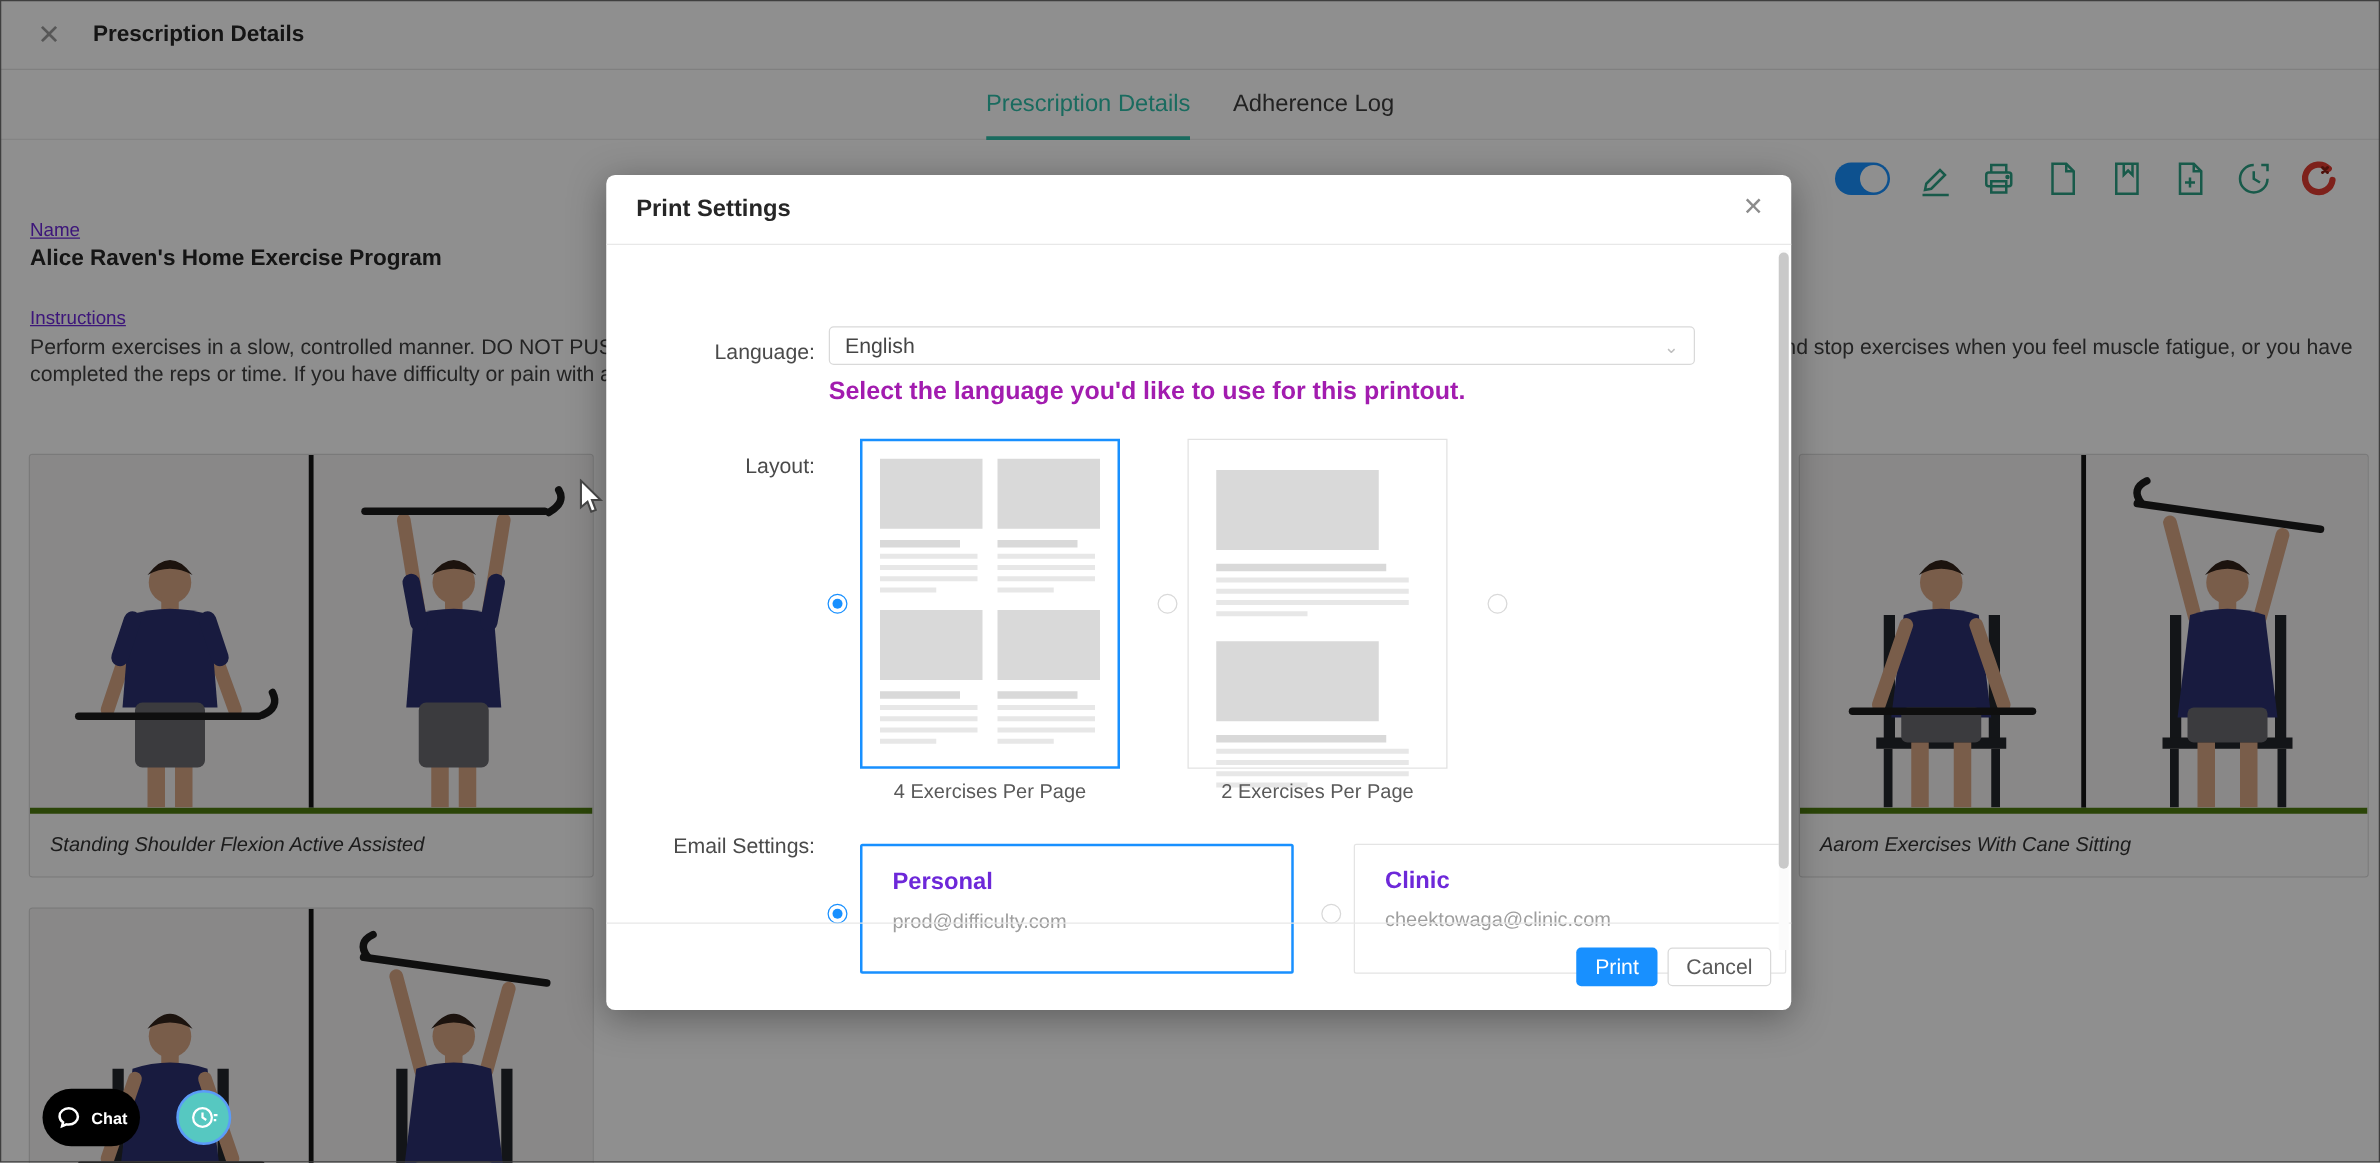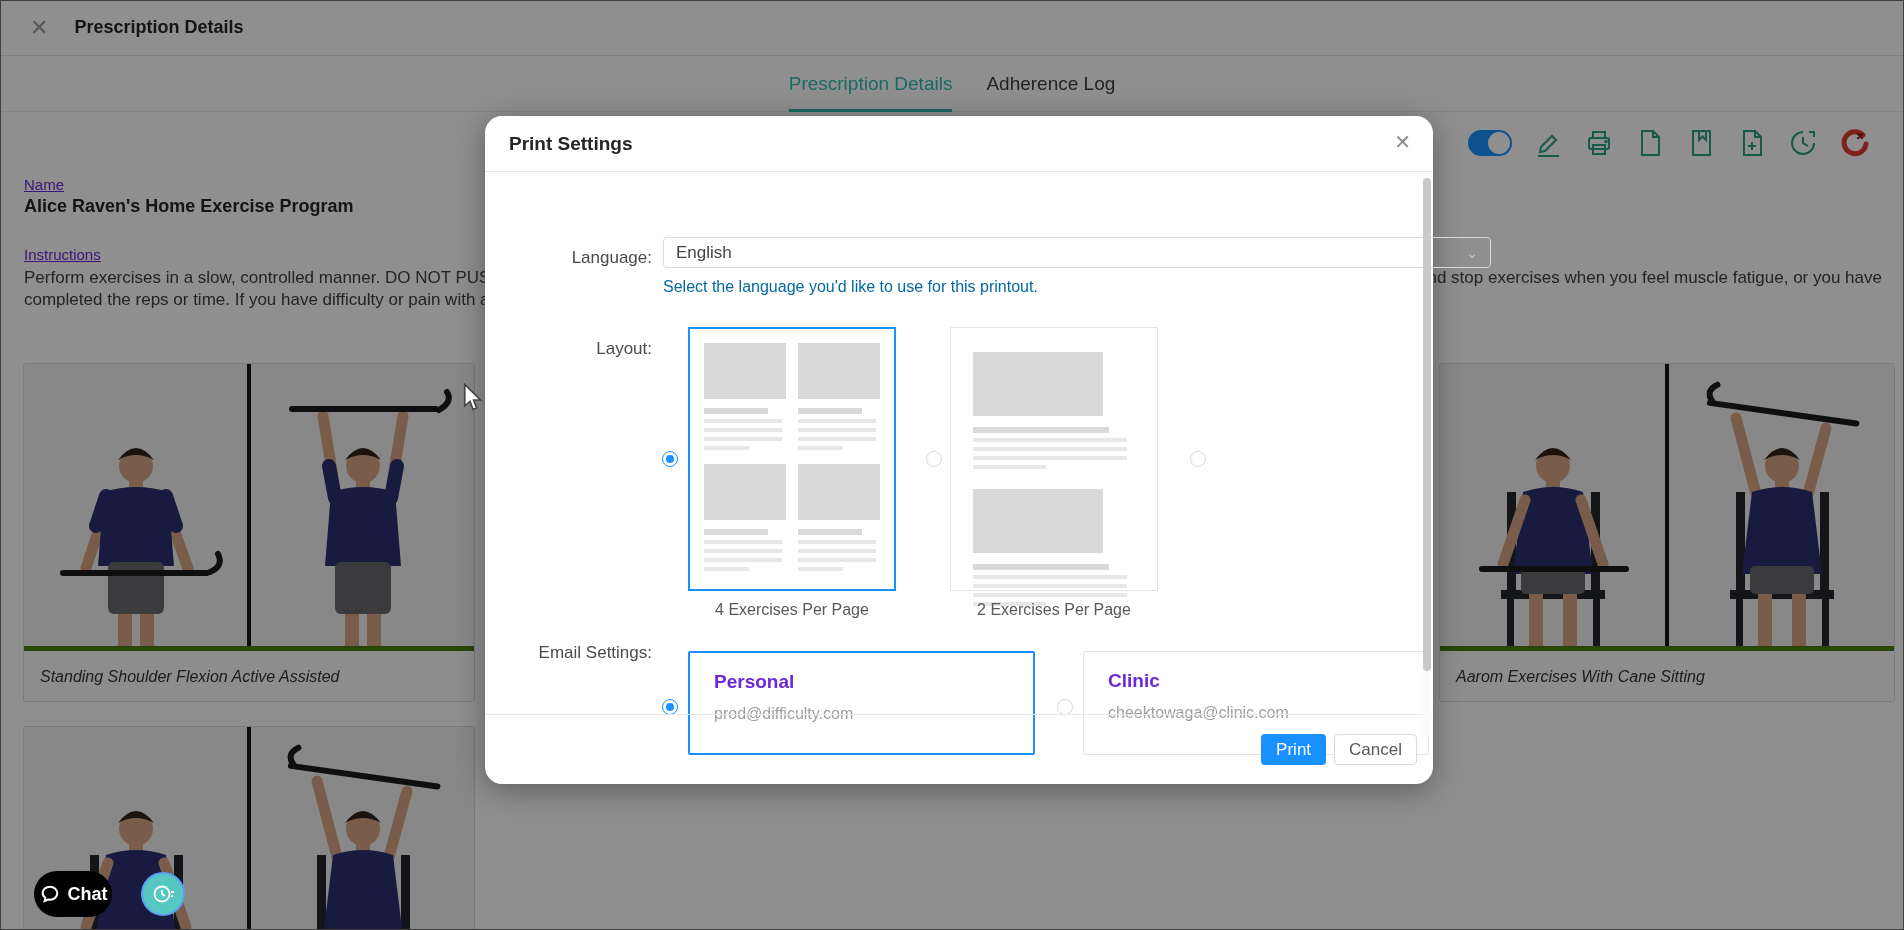--- a/index.html
+++ b/index.html
@@ -39,34 +39,34 @@
   .photo { flex:1; background:#f4f2f3; display:flex; align-items:flex-end; justify-content:center; overflow:hidden; }
   .photo svg { display:block; }
   .photo-divider { width:4px; background:#141414; }
   .card-caption { height:56px; border-top:5px solid #4d7c0f; background:#fcfcfc; display:flex;
     align-items:center; padding:0 16px; font-size:16px; color:#333;font-style:italic; }
 
   
   .overlay { position:absolute; inset:0; background:rgba(0,0,0,0.44); z-index:10; }
 
   
-  .modal { position:absolute; left:485px; top:116px; width:948px; height:668px; background:#fff;
-    border-radius:17px; box-shadow:0 6px 30px rgba(0,0,0,0.35); z-index:20; }
+  .modal { position:absolute; left:485px; top:140px; width:948px; height:668px; background:#fff;
+    border-radius:7px; box-shadow:0 6px 30px rgba(0,0,0,0.35); z-index:20; }
   .modal-header { position:absolute; top:0; left:0; right:0; height:56px; border-bottom:1px solid #e8e8e8;
     display:flex; align-items:center; padding:0 24px; }
   .modal-title { font-size:19px; font-weight:600; color:#262626; }
   .modal-close { position:absolute; right:22px; top:16px; font-size:20px; color:#8c8c8c; cursor:pointer; line-height:1; }
   .modal-body { position:absolute; top:57px; left:45px; right:40px; bottom:53px;margin-top:42px; }
 
   .field-label { position:absolute; left:0; width:122px; text-align:right; font-size:17px; color:#4a4a4a; }
   .lang-label { top:27px; height:31px; line-height:31px; }
-  .select { position:absolute; left:133px; top:22px; width:828px; height:31px; border:1px solid #d9d9d9;
+  .select { position:absolute; left:133px; top:22px; width:693px; height:31px; border:1px solid #d9d9d9;
     border-radius:4px; display:flex; align-items:center; padding:0 12px; font-size:17px; color:#454545; cursor:pointer; }
   .select .chev { margin-left:auto; color:#bfbfbf; font-size:14px; }
-  .lang-help { position:absolute; left:133px; top:63px; font-size:16px; color:#0369a1; }
+  .lang-help { position:absolute; left:133px; top:63px; font-size:20px; color:#a21caf;font-weight:bold; }
 
   .layout-label { top:124px; }
   .layout-option { position:absolute; top:112px; width:208px; }
   .opt1 { left:158px; } .opt2 { left:420px; } .opt3 { left:684px; }
   .thumb { height:264px; background:#fff; border:1px solid #e2e2e2; }
   .thumb.selected { border:2px solid #1890ff; }
   .thumb-caption { margin-top:10px; text-align:center; font-size:16px; color:#595959; }
 
   .radio { position:absolute; width:16px; height:16px; border-radius:50%; background:#fff; border:1px solid #d9d9d9; cursor:pointer; }
   .radio.checked { border:1px solid #1890ff; }
@@ -104,21 +104,21 @@
   .modal-footer { position:absolute; left:0; right:0; bottom:0; height:70px; border-top:1px solid #e8e8e8;
     display:flex; justify-content:flex-end; align-items:center; gap:8px; padding:0 16px; }
   .btn { height:31px; border-radius:4px; font-size:17px; display:flex; align-items:center;
     justify-content:center; cursor:pointer; }
   .btn-primary { background:#1890ff; color:#fff; padding:0 15px; }
   .btn-default { background:#fff; color:#595959; border:1px solid #d9d9d9; padding:0 14px; }
 
   
   .chat-pill { position:absolute; left:34px; top:871px; width:78px; height:46px; border-radius:23px;
     background:#000; z-index:30; display:flex; align-items:center; justify-content:center; gap:7px; cursor:pointer; }
-  .chat-pill span { color:#fff; font-size:18px; font-weight:bold; }
+  .chat-pill span { color:#fff; font-size:13px; font-weight:bold; }
   .history-fab { position:absolute; left:141px; top:872px; width:44px; height:44px; border-radius:50%;
     background:#56c8c1; border:2px solid #5b9cf8; z-index:30; display:flex; align-items:center;
     justify-content:center; cursor:pointer; }
 
   .cursor { position:absolute; left:462px; top:383px; z-index:40; pointer-events:none; }
 </style>
 </head>
 <body>
 
 <svg width="0" height="0" style="position:absolute">

